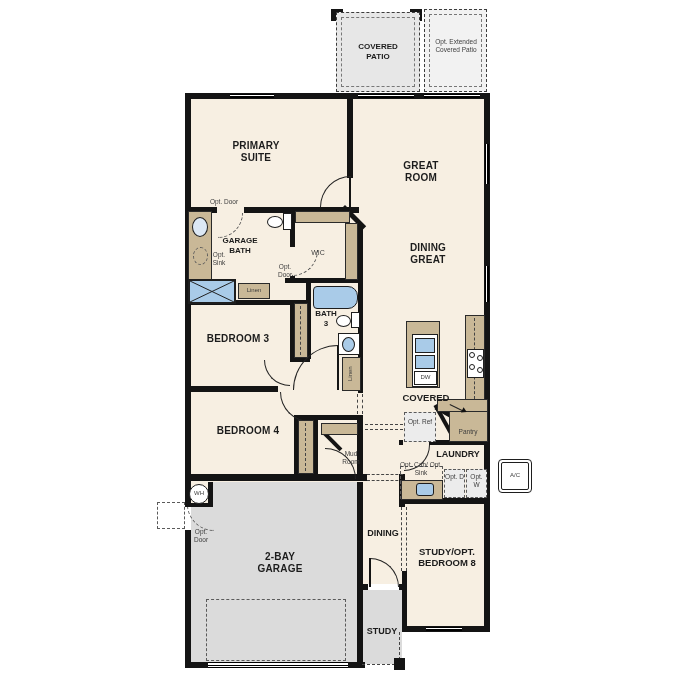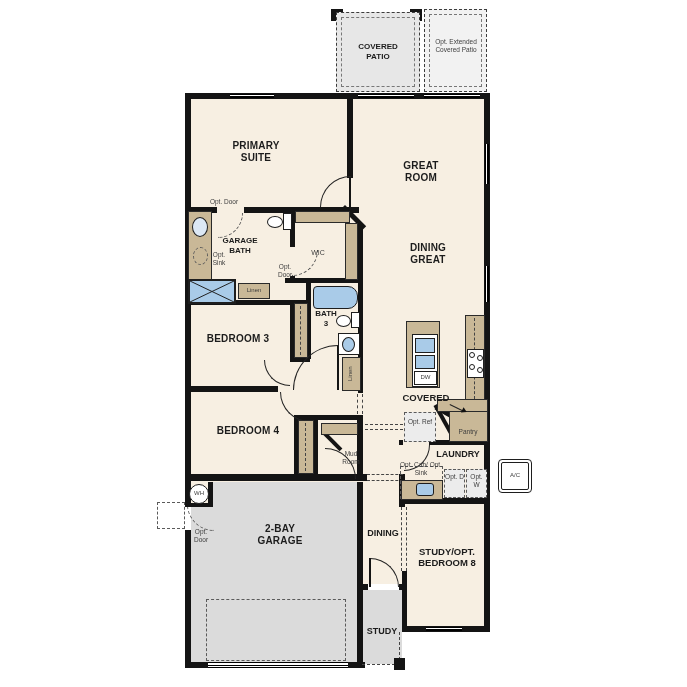--- a/index.html
+++ b/index.html
@@ -210,21 +210,21 @@
   <div class="lbl" style="left:394px;top:160px;width:54px">GREAT ROOM</div>
   <div class="lbl" style="left:399px;top:242px;width:58px">DINING GREAT</div>
   <div class="lbl8" style="left:212px;top:236px;width:56px">GARAGE BATH</div>
   <div class="sm" style="left:303px;top:249px;width:30px;font-size:7px">WIC</div>
   <div class="lbl8" style="left:312px;top:309px;width:28px">BATH 3</div>
   <div class="lbl" style="left:192px;top:333px;width:92px">BEDROOM 3</div>
   <div class="lbl" style="left:198px;top:425px;width:100px">BEDROOM 4</div>
   <div class="lbl9" style="left:398px;top:392px;width:56px;font-size:9.5px">COVERED</div>
   <div class="lbl9" style="left:430px;top:449px;width:56px">LAUNDRY</div>
   <div class="sm" style="left:336px;top:450px;width:30px">Mud Room</div>
-  <div class="lbl" style="left:246px;top:523px;width:68px">2-BAY GARAGE</div>
+  <div class="lbl" style="left:246px;top:551px;width:68px">2-BAY GARAGE</div>
   <div class="lbl9" style="left:363px;top:528px;width:40px">DINING</div>
   <div class="lbl9" style="left:362px;top:626px;width:40px">STUDY</div>
   <div class="lbl9" style="left:405px;top:546px;width:84px;font-size:9.5px">STUDY/OPT. BEDROOM 8</div>
 
   <div class="sm" style="left:205px;top:198px;width:38px">Opt. Door</div>
   <div class="sm" style="left:207px;top:251px;width:24px">Opt. Sink</div>
   <div class="sm" style="left:273px;top:263px;width:24px">Opt. Door</div>
   <div class="sm" style="left:189px;top:528px;width:24px">Opt. Door</div>
   <div class="sm" style="left:398px;top:461px;width:46px">Opt. Cab/ Opt. Sink</div>
 

